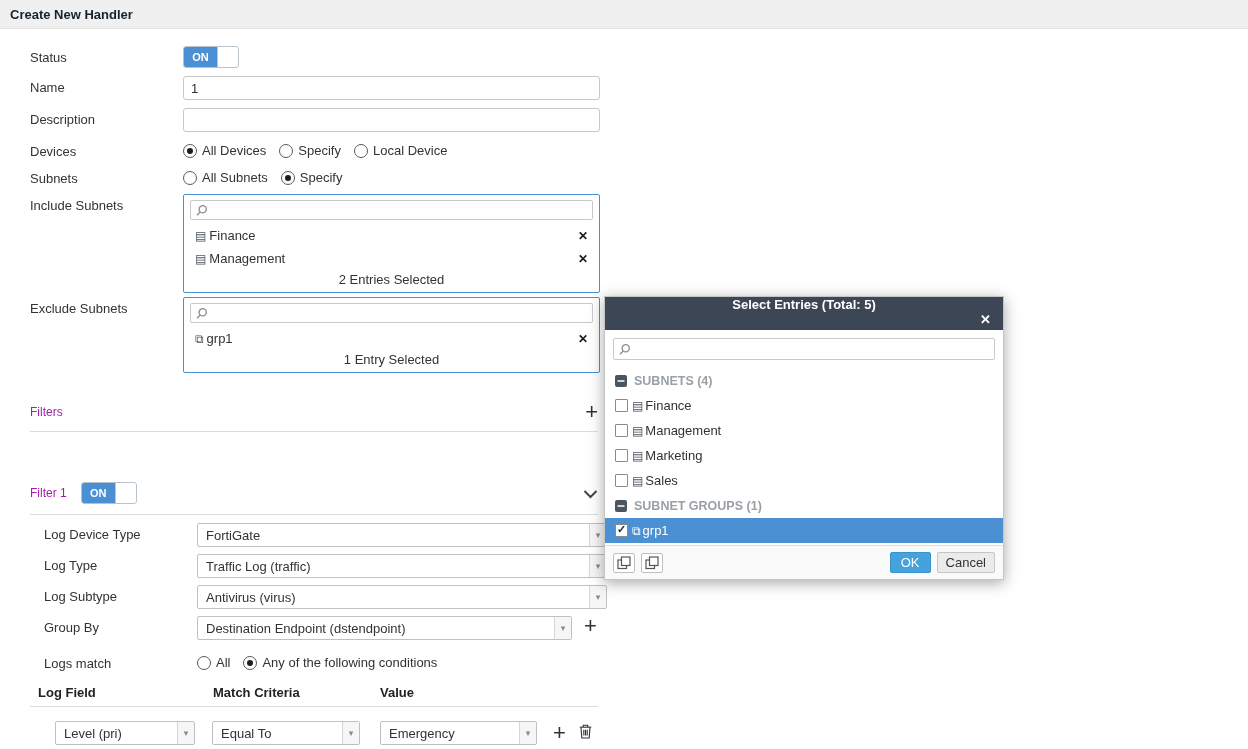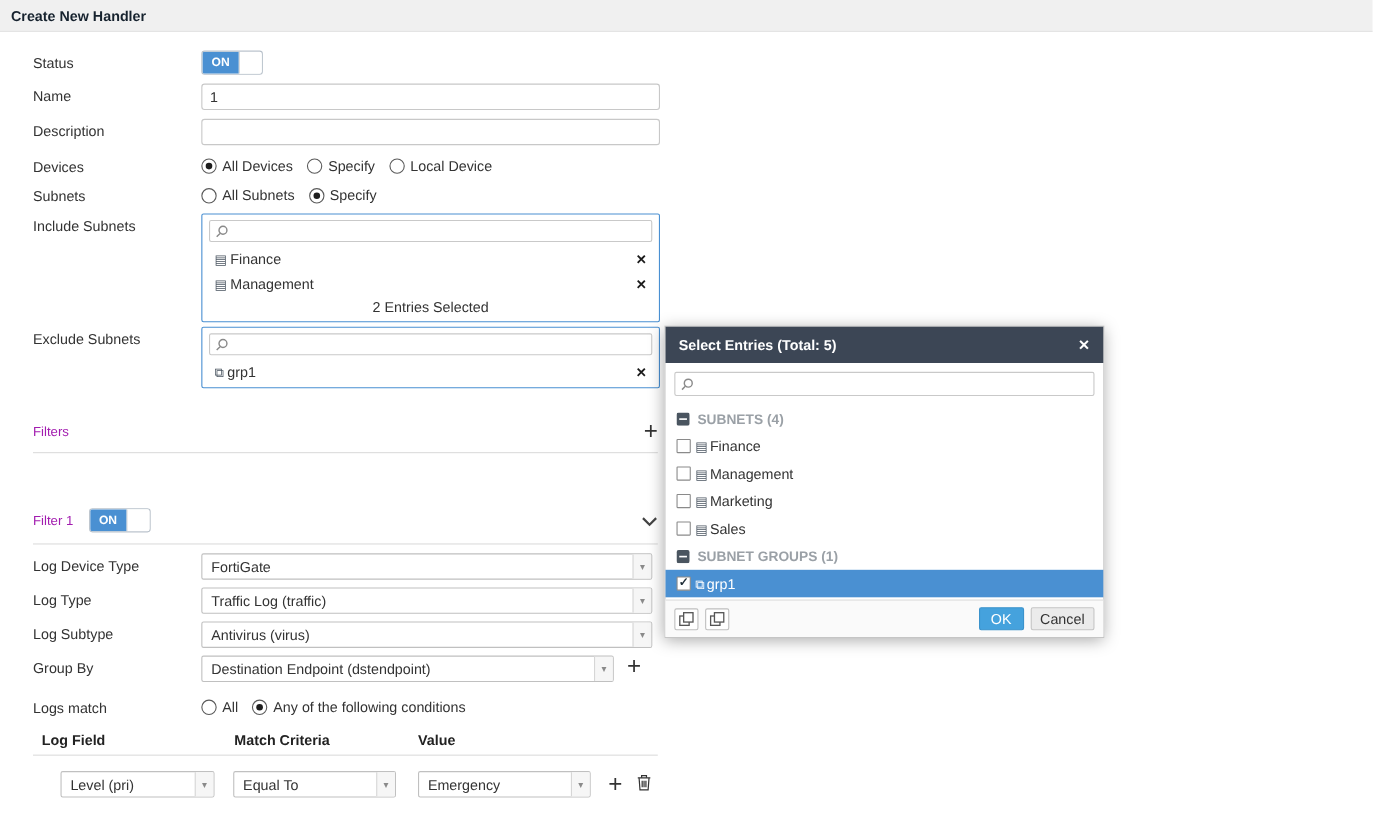--- a/index.html
+++ b/index.html
@@ -45,41 +45,41 @@
   .section { margin-left:30px; width:568px; }
   .filters-section { margin-top:30px; }
   .section-head { display:flex; align-items:center; justify-content:space-between; padding-bottom:10px; border-bottom:1px solid #dcdcdc; }
   .section-title { font-size:12px; font-weight:normal; color:#a21caf; }
   .plus { font-size:22px; line-height:18px; color:#333; cursor:pointer; font-weight:400; }
   .filter1-section { margin-top:50px;text-align:right; }
   .f1-left { display:flex; align-items:center; gap:14px; }
   .chevron { cursor:pointer; padding-top:3px; }
 
   
-  .filter-fields { margin:8px 0 0 30px; }
+  .filter-fields { margin:8px 0 0 44px; }
   .filter-fields .row { margin-bottom:7px; }
   .select { position:relative; height:24px; border:1px solid #c0c0c0; border-radius:2px; background:#fff; display:flex; align-items:center; padding:0 26px 0 8px; color:#333; cursor:pointer; white-space:nowrap; }
   .select .arrow { position:absolute; right:0; top:0; width:17px; height:100%; border-left:1px solid #d6d6d6; background:#f6f6f6; color:#8a8a8a; font-size:9px; display:flex; align-items:center; justify-content:center; }
   .w410 { width:410px; } .w375 { width:375px; }
   .w140 { width:140px; } .w148 { width:148px; } .w157 { width:157px; }
   .inline-plus { margin-left:12px; padding-top:1px; }
 
   
   .cond-table { margin:14px 0 0 30px; width:568px; }
   .cond-head { display:flex; border-bottom:1px solid #dcdcdc; padding-bottom:6px; font-weight:bold; color:#222; }
   .ch1 { margin-left:8px; width:175px; } .ch2 { width:167px; } .ch3 { flex:1; }
   .cond-row { display:flex; align-items:center; margin-top:14px; }
   .cond-row .select:nth-child(1) { margin-left:25px; }
   .cond-row .m17 { margin-left:17px; } .cond-row .m20 { margin-left:20px; }
   .cond-icons { display:flex; align-items:center; margin-left:16px; gap:13px; }
   .trash { cursor:pointer; }
 
   
   .popup { position:absolute; left:604px; top:296px; width:400px; background:#fff; border:1px solid #c5c5c5; box-shadow:0 3px 14px rgba(0,0,0,0.35); }
-  .popup-header { height:33px; background:#3c4655; color:#fff; display:flex; align-items:center; padding:0 12px; font-weight:600; }
+  .popup-header { height:33px; background:#3c4655; color:#fff; display:flex; align-items:center; padding:0 12px; font-weight:600;flex-direction:column; }
   .popup-close { margin-left:auto; cursor:pointer; font-size:13px; font-weight:bold; color:#fff; }
   .popup-search { margin:8px; height:22px; }
   .popup-search input { height:22px; }
   .popup-list { padding-bottom:2px; }
   .group-head { display:flex; align-items:center; gap:7px; padding:6px 10px 5px; color:#9aa0a6; font-weight:bold; font-size:12.5px; }
   .popup-item { display:flex; align-items:center; padding:5px 10px; color:#333; cursor:pointer; }
   .popup-item .checkbox { margin-right:4px; }
   .popup-item .entry-icon { margin-right:2px; }
   .popup-item.selected { background:#4a90d2; color:#fff; }
   .popup-item.selected .entry-icon { color:#fff; }
@@ -183,20 +183,21 @@
           <svg width="12" height="12" viewBox="0 0 12 12">
               <circle cx="6.7" cy="5.3" r="3.6" fill="none" stroke="#8a8a8a" stroke-width="1.3"></circle>
               <line x1="4" y1="8.2" x2="1" y2="11.2" stroke="#8a8a8a" stroke-width="1.3"></line>
             </svg>
         </div>
         <div class="entry-row">
           <span class="entry-icon">⧉</span>
           <span class="entry-name">grp1</span>
           <span class="entry-remove">✕</span>
         </div>
+        <div class="summary">1 Entry Selected</div>
       </div>
     </div>
   </div>
 
   <div class="section filters-section">
     <div class="section-head">
       <span class="section-title">Filters</span>
       <span class="plus">+</span>
     </div>
   </div>

